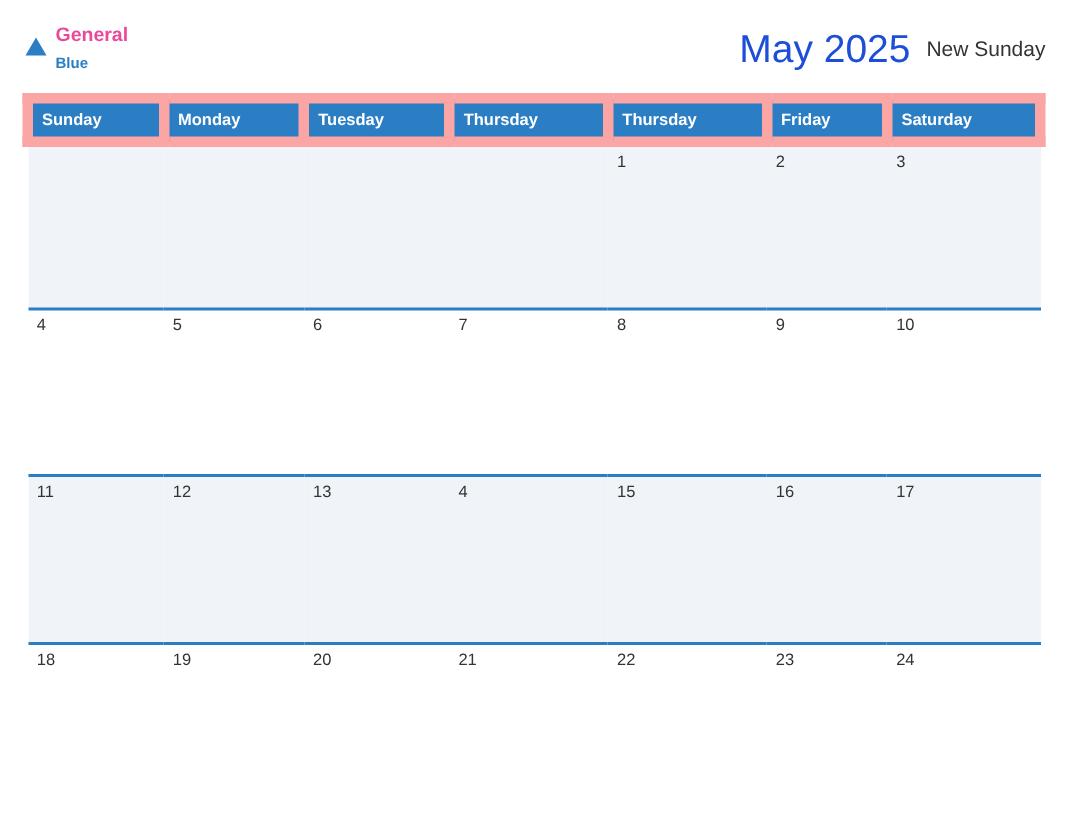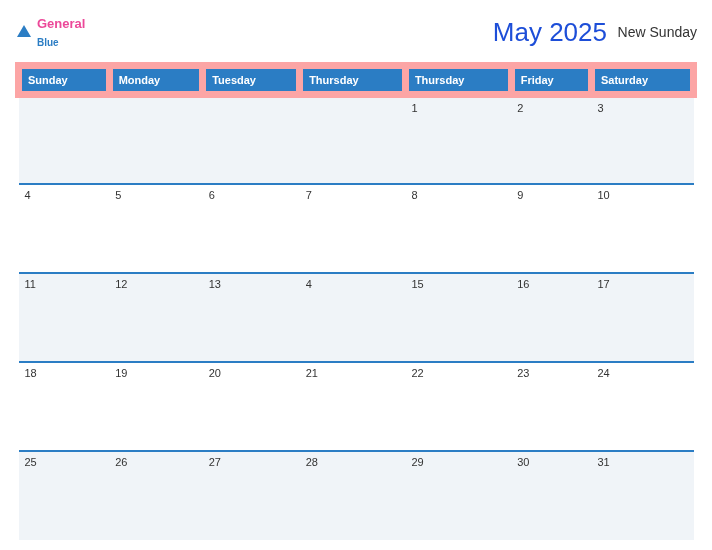--- a/index.html
+++ b/index.html
@@ -160,24 +160,15 @@
         </tr>
         <tr>
           <td><span class="day-number">18</span></td>
           <td><span class="day-number">19</span></td>
           <td><span class="day-number">20</span></td>
           <td><span class="day-number">21</span></td>
           <td><span class="day-number">22</span></td>
           <td><span class="day-number">23</span></td>
           <td><span class="day-number">24</span></td>
         </tr>
-        <tr>
-          <td><span class="day-number">25</span></td>
-          <td><span class="day-number">26</span></td>
-          <td><span class="day-number">27</span></td>
-          <td><span class="day-number">28</span></td>
-          <td><span class="day-number">29</span></td>
-          <td><span class="day-number">30</span></td>
-          <td><span class="day-number">31</span></td>
-        </tr>
       </tbody>
   </table>
 </div>
 
 </body></html>

